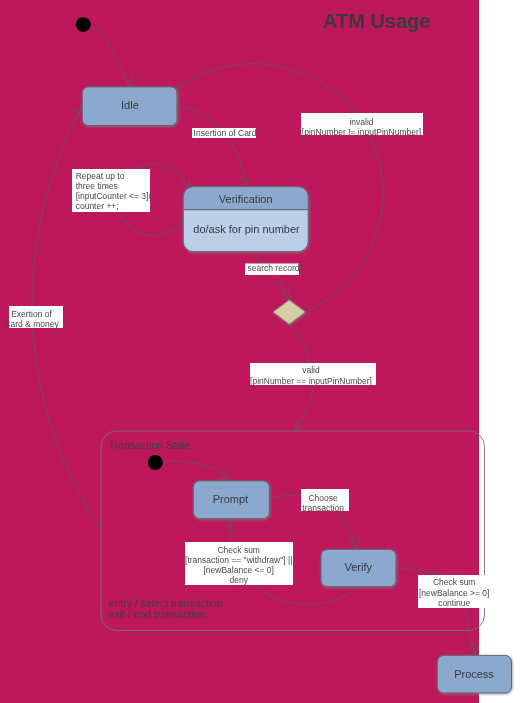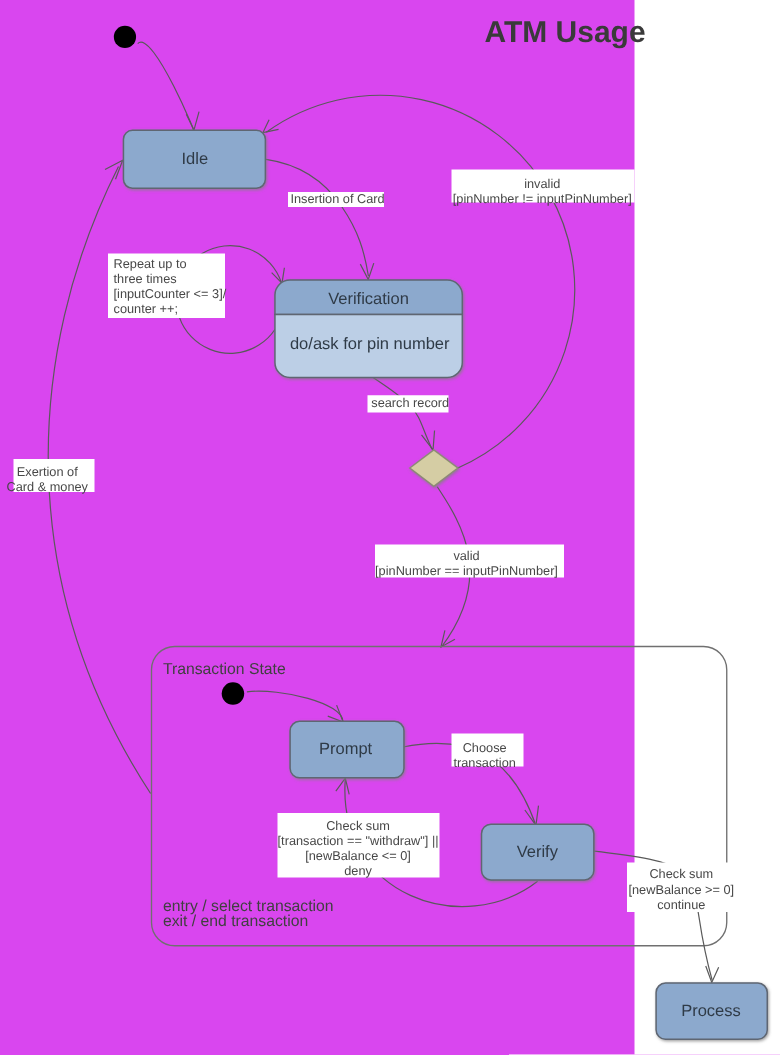--- a/index.html
+++ b/index.html
@@ -1,19 +1,19 @@
 <!DOCTYPE html>
 <html><head>
 <meta charset="utf-8">
 <style>
   html,body{margin:0;padding:0;background:#ffffff;}
   body{width:520px;height:703px;overflow:hidden;
        font-family:"Liberation Sans",sans-serif;
        -webkit-font-smoothing:antialiased;}
-  #stage{position:relative;width:423px;height:703px;background:#d946ef;}
+  #stage{position:relative;width:463px;height:703px;background:#be185d;padding-left:16px;}
   svg#diagram{display:block;position:absolute;left:0;top:0;}
   .edge{fill:none;stroke:#5a5a5a;stroke-width:0.8;}
   .arrowline{fill:none;stroke:#5a5a5a;stroke-width:0.8;stroke-linecap:butt;stroke-linejoin:miter;}
   .composite-outline{fill:none;stroke:#707070;stroke-width:0.9;}
   .state-box{stroke:#5e6672;stroke-width:1;}
   .lbl{font-family:"Liberation Sans",sans-serif;font-size:8.5px;fill:#474747;}
   .lbl-c{text-anchor:middle;}
   .lbl-l{text-anchor:start;}
   .statelabel{font-family:"Liberation Sans",sans-serif;font-size:11px;fill:#2f3a46;text-anchor:middle;}
   .bodylabel{font-family:"Liberation Sans",sans-serif;font-size:11px;fill:#2f3a46;text-anchor:middle;}

